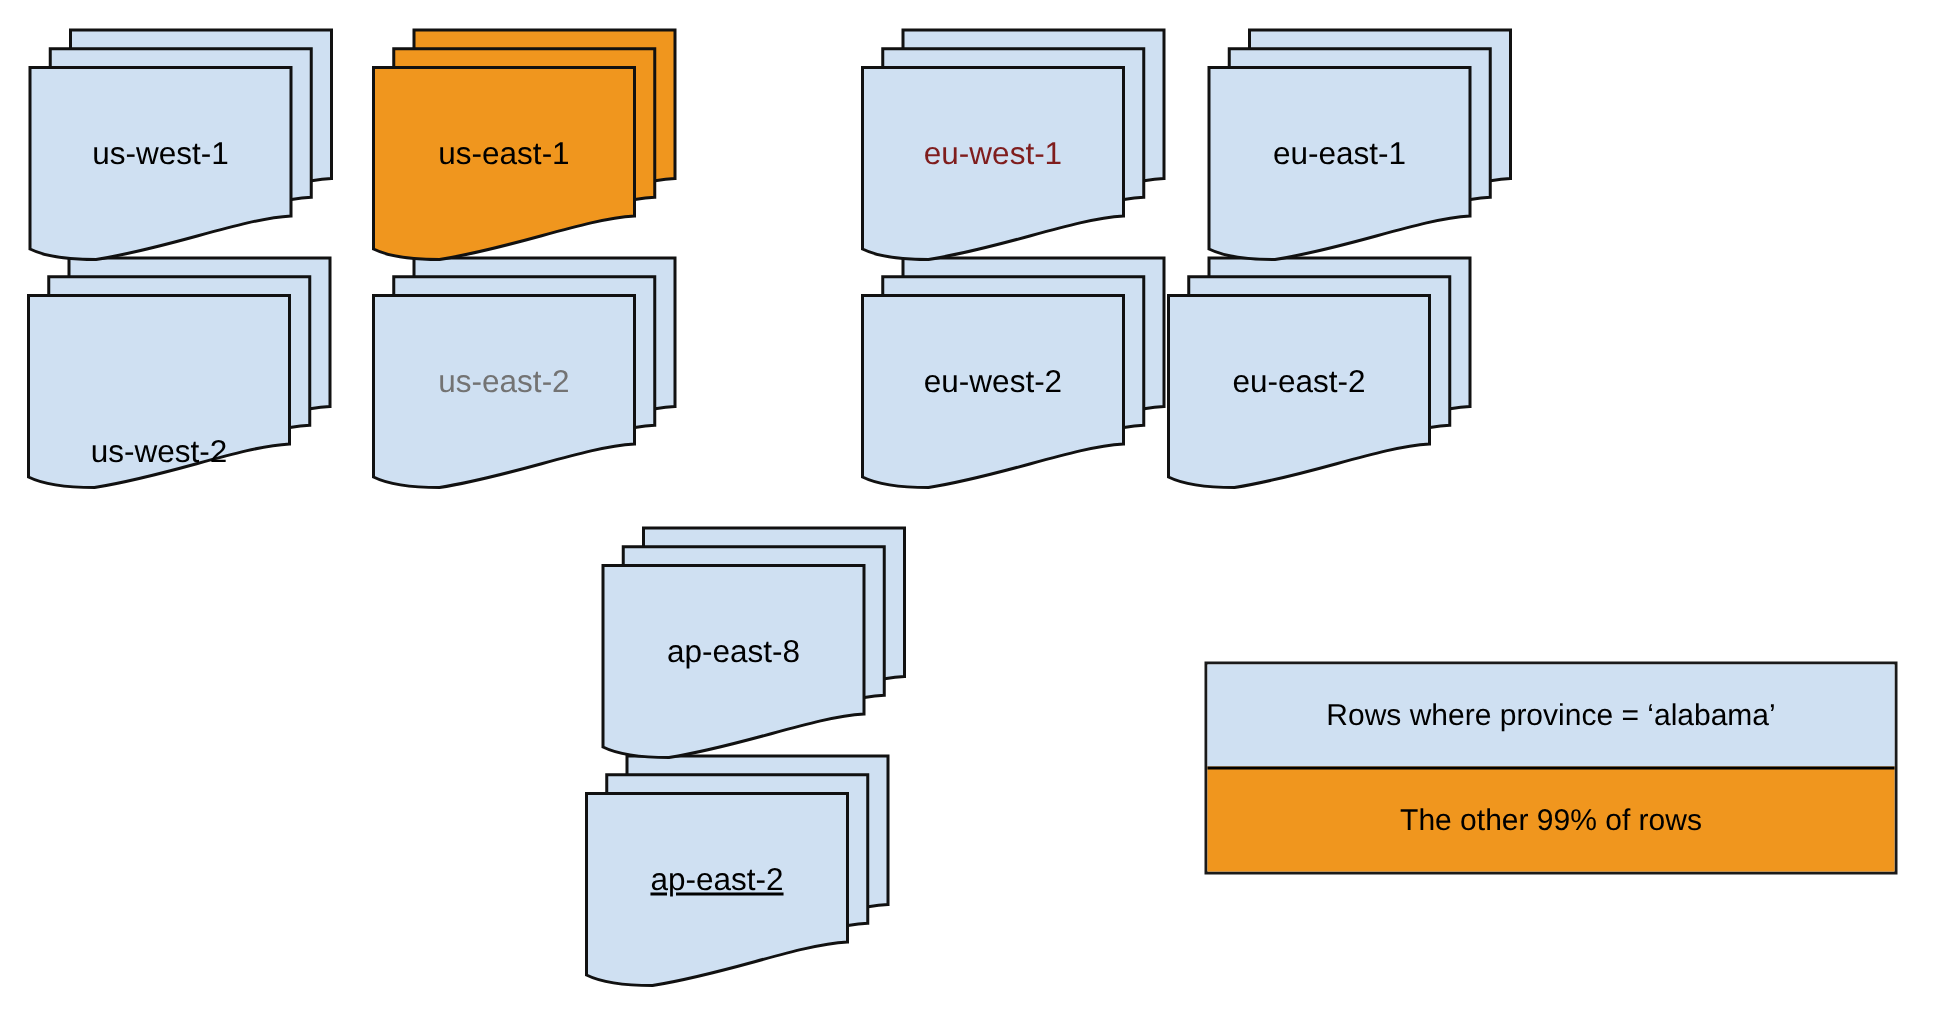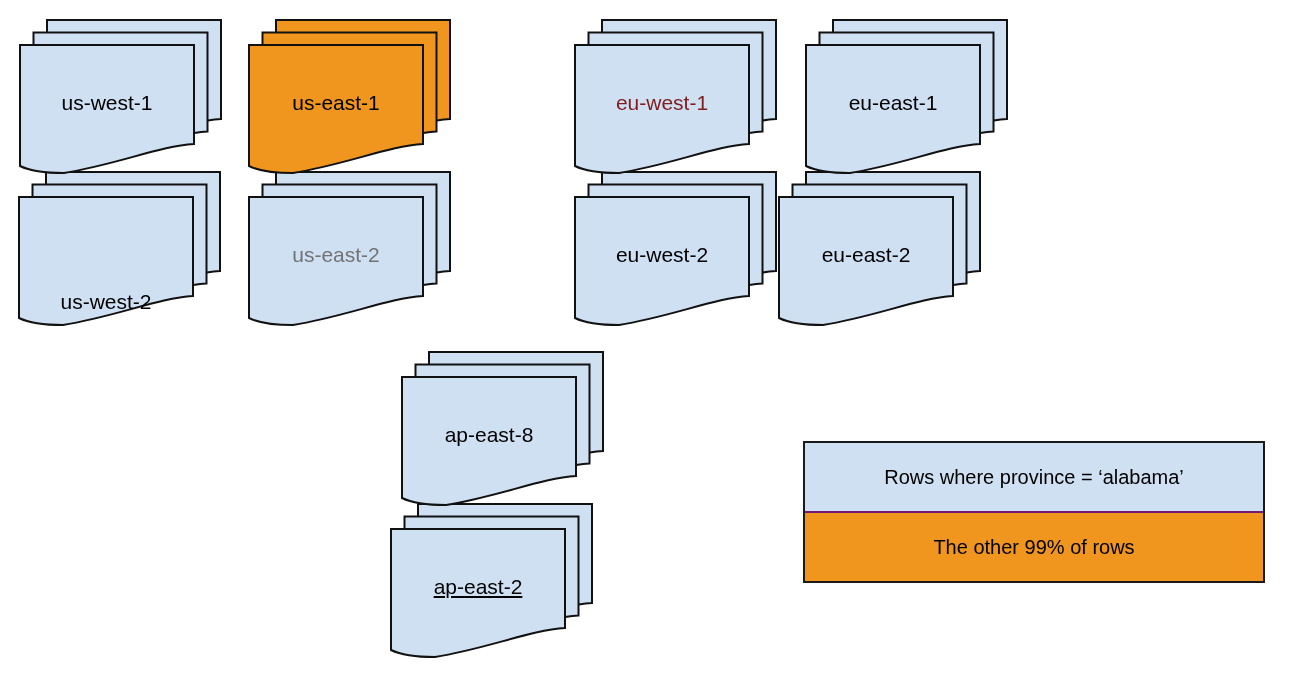--- a/index.html
+++ b/index.html
@@ -50,21 +50,21 @@
   }
   .legend-row {
     flex: 1;
     display: flex;
     align-items: center;
     justify-content: center;
     font-size: 20px;
     color: #000000;
   }
   .legend-row + .legend-row {
-    border-top: 2px solid #701a75;
+    border-top: 2px solid #000000;
   }
 </style>
 </head>
 <body>
 
 <div id="canvas" style="width: 1296px; height: 680px; background: rgb(255, 255, 255);">
 
   <div class="stack" style="left: 19px; top: 19px; z-index: 10;">
       <svg width="205" height="157" viewBox="0 0 205 157">
         <path class="pg pg3" transform="translate(28,1)" d="M0 0 H174 V99 C140 101 95 120 44 128 C28 128 12 127 0 121 Z" fill="#cfe0f2" stroke="#111111" stroke-width="2"></path>

